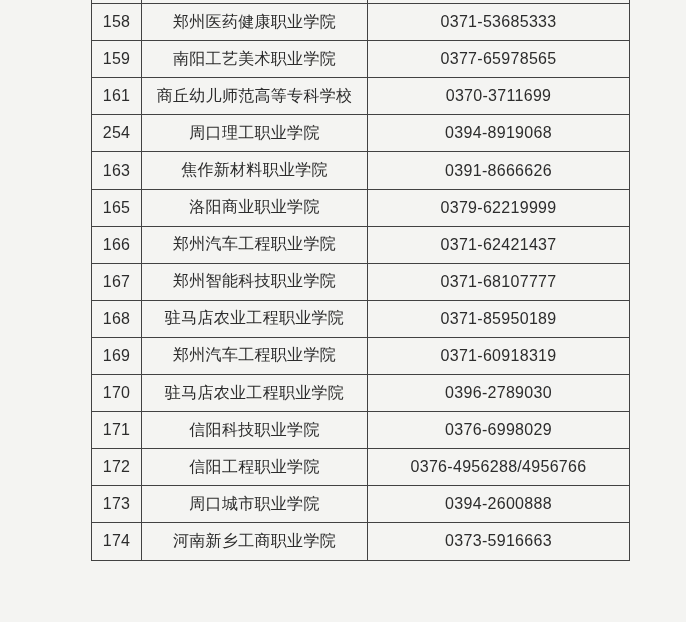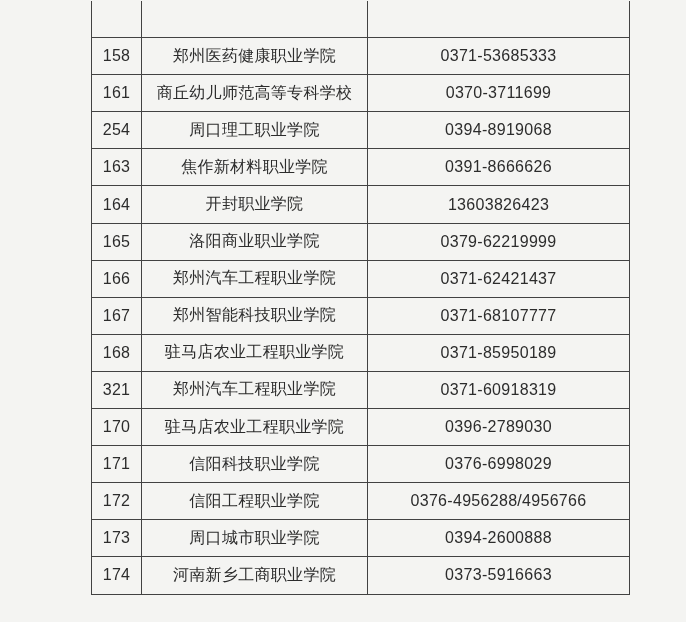--- a/index.html
+++ b/index.html
@@ -11,21 +11,20 @@
   body{
     width:686px;height:622px;
     background:var(--bg);
     overflow:hidden;
     font-family:"Liberation Sans","DejaVu Sans",sans-serif;
     position:relative;
   }
   .page{
     position:absolute;inset:0;
     background:var(--bg);
-    margin-top:34px;
   }
   table.contact-table{
     position:absolute;
     left:91px;top:-33px;
     border-collapse:collapse;
     table-layout:fixed;
   }
   table.contact-table td{
     border:1px solid var(--border);
     height:36.1px;
@@ -60,38 +59,38 @@
         <td></td>
         <td></td>
         <td></td>
       </tr>
     <tr>
           <td>158</td>
           <td>郑州医药健康职业学院</td>
           <td>0371-53685333</td>
         </tr>
         <tr>
+          <td>159</td>
+          <td>南阳工艺美术职业学院</td>
+          <td>0377-65978565</td>
+        </tr>
+        <tr>
           <td>161</td>
           <td>商丘幼儿师范高等专科学校</td>
           <td>0370-3711699</td>
         </tr>
         <tr>
           <td>254</td>
           <td>周口理工职业学院</td>
           <td>0394-8919068</td>
         </tr>
         <tr>
           <td>163</td>
           <td>焦作新材料职业学院</td>
           <td>0391-8666626</td>
-        </tr>
-        <tr>
-          <td>164</td>
-          <td>开封职业学院</td>
-          <td>13603826423</td>
         </tr>
         <tr>
           <td>165</td>
           <td>洛阳商业职业学院</td>
           <td>0379-62219999</td>
         </tr>
         <tr>
           <td>166</td>
           <td>郑州汽车工程职业学院</td>
           <td>0371-62421437</td>
@@ -100,21 +99,21 @@
           <td>167</td>
           <td>郑州智能科技职业学院</td>
           <td>0371-68107777</td>
         </tr>
         <tr>
           <td>168</td>
           <td>驻马店农业工程职业学院</td>
           <td>0371-85950189</td>
         </tr>
         <tr>
-          <td>321</td>
+          <td>169</td>
           <td>郑州汽车工程职业学院</td>
           <td>0371-60918319</td>
         </tr>
         <tr>
           <td>170</td>
           <td>驻马店农业工程职业学院</td>
           <td>0396-2789030</td>
         </tr>
         <tr>
           <td>171</td>

